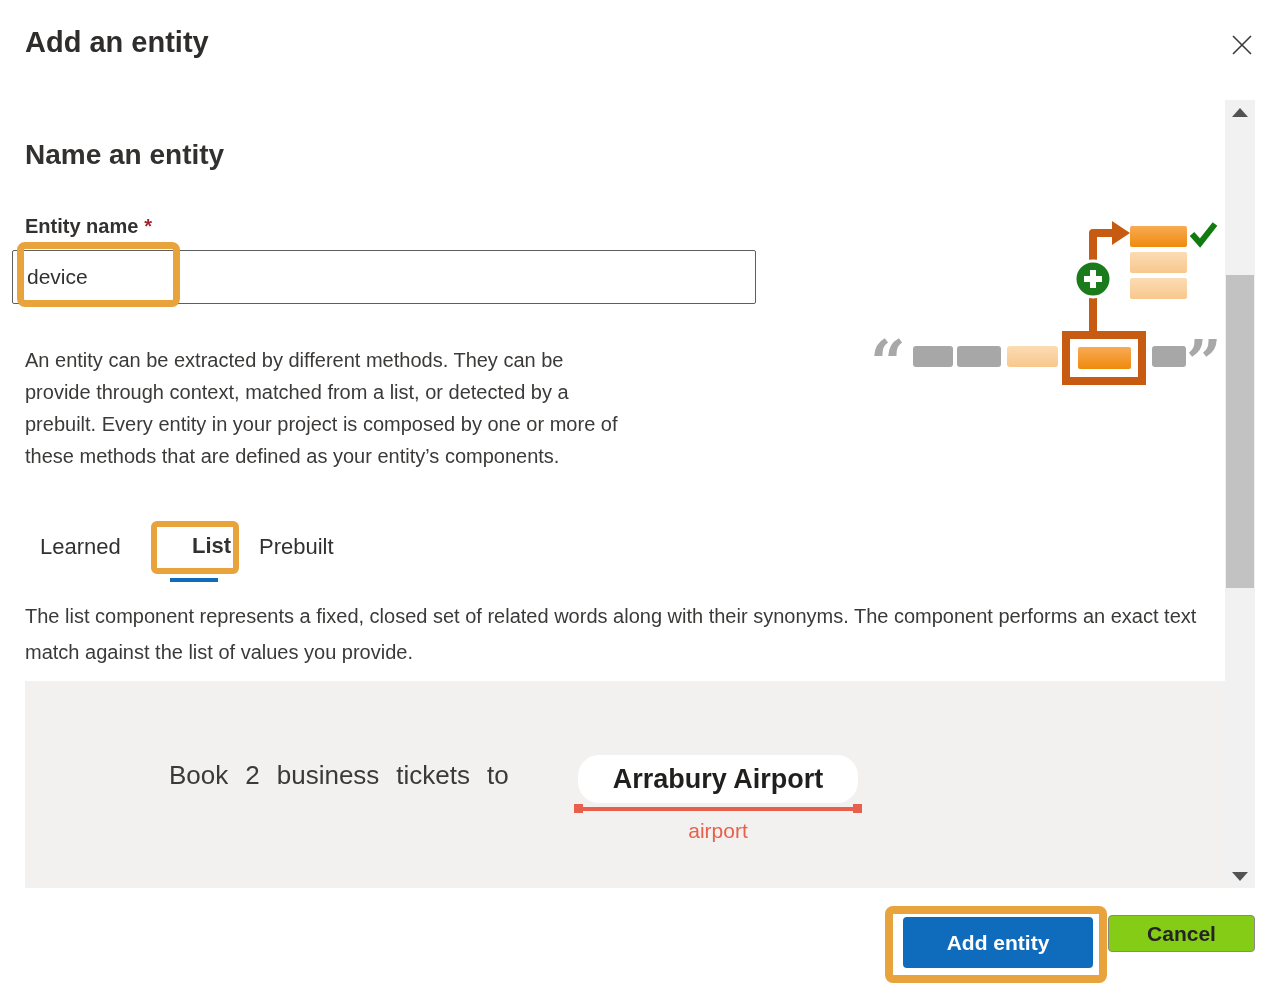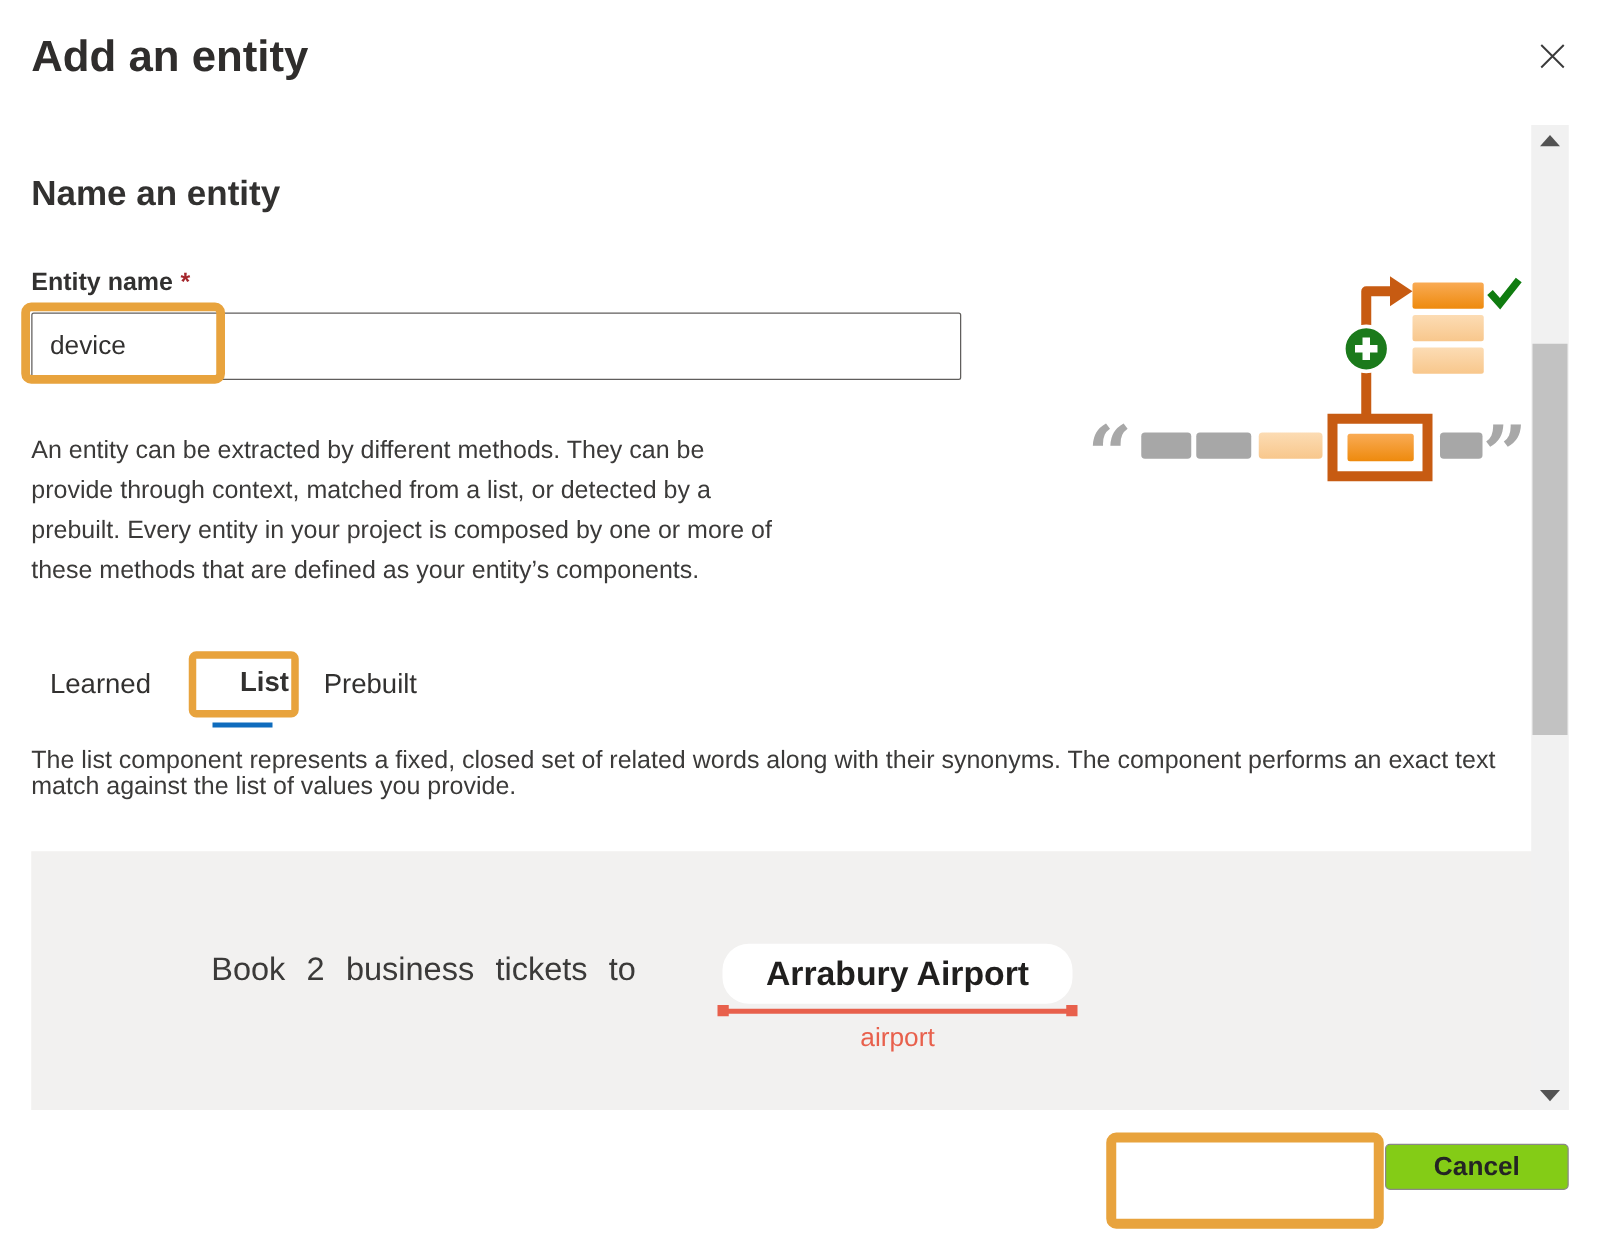--- a/index.html
+++ b/index.html
@@ -4,35 +4,35 @@
 <style>
   * { margin:0; padding:0; box-sizing:border-box; }
   html,body { background:#fff; }
   #app {
     position:relative; width:1278px; height:1000px; overflow:hidden;
     background:#fff; font-family:"Liberation Sans", sans-serif; color:#323130;
   }
   .abs { position:absolute; }
 
   
-  .dialog-title { left:25px; top:26px; font-size:35px; font-weight:600; color:#2f2d2c; }
+  .dialog-title { left:25px; top:26px; font-size:29px; font-weight:600; color:#2f2d2c; }
   .close-btn { left:1226px; top:30px; width:32px; height:32px; display:flex; align-items:center; justify-content:center; cursor:pointer; background:none; border:none; }
 
   
   .section-heading { left:25px; top:139px; font-size:28px; font-weight:600; color:#323130; }
   .field-label { left:25px; top:215px; font-size:20px; font-weight:600; color:#323130; }
   .required { color:#a4262c; font-weight:600; margin-left:6px; }
   .entity-input {
-    left:25px; top:250px; width:744px; height:54px;
+    left:12px; top:250px; width:744px; height:54px;
     border:1px solid #605e5c; border-radius:2px; background:#fff;
     font-family:"Liberation Sans", sans-serif; font-size:21px; color:#323130;
     padding:0 14px; outline:none;
   }
   .para { left:25px; top:344px; width:608px; font-size:20px; line-height:32px; color:#3b3a39; }
-  .para2 { left:25px; top:598px; width:1196px; font-size:20px; line-height:21px; color:#3b3a39; }
+  .para2 { left:25px; top:598px; width:1196px; font-size:20px; line-height:36px; color:#3b3a39; }
 
   
   .hl { border-radius:8px; background:transparent; pointer-events:none; z-index:30; }
   .hl-input { left:17px; top:242px; width:163px; height:65px; border:7px solid #e8a33d; }
   .hl-tab { left:151px; top:521px; width:88px; height:53px; border:6px solid #e8a33d; border-radius:6px; }
   .hl-btn { left:885px; top:906px; width:222px; height:77px; border:8px solid #e8a33d; }
 
   
   .tab { font-size:22px; color:#323130; cursor:pointer; background:none; border:none; font-family:Liberation Sans, sans-serif; }
   .tab-learned { left:40px; top:534px; }
@@ -167,16 +167,17 @@
   <div class="abs scrollbar">
     <div class="scroll-up">
         <div class="tri-up"></div>
       </div>
     <div class="scroll-thumb"></div>
     <div class="scroll-down">
         <div class="tri-down"></div>
       </div>
   </div>
 
+  <button class="abs primary-btn">Add entity</button>
   <div class="abs hl hl-btn"></div>
   <button class="abs secondary-btn">Cancel</button>
 
 </div>
 
 </body></html>

